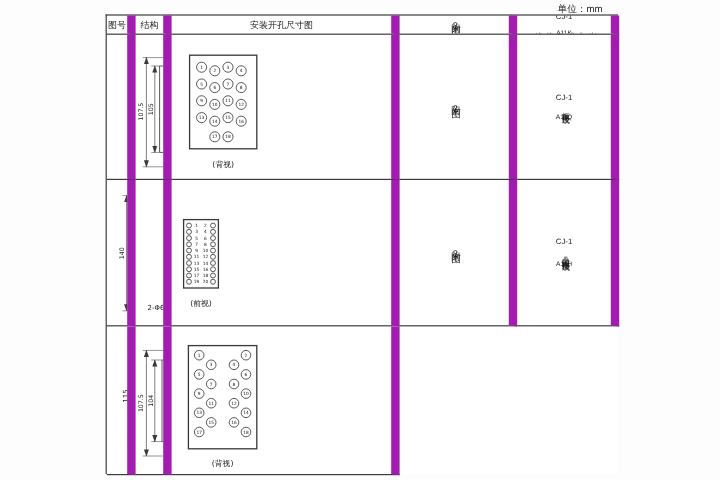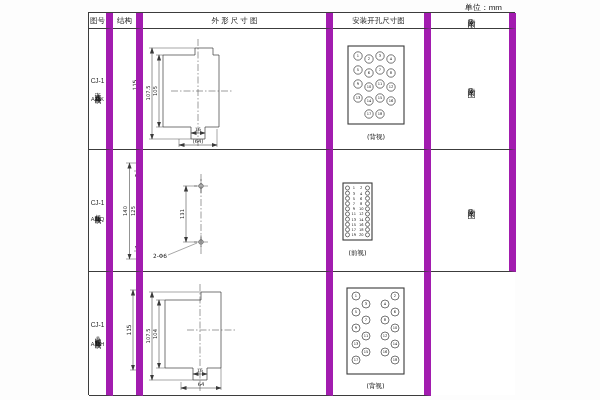--- a/index.html
+++ b/index.html
@@ -31,21 +31,20 @@
 </style>
 </head>
 <body>
 
 <div class="unit">单位：mm</div>
 
 <div class="tbl">
 
   <div class="c hd">图号</div>
   <div class="c hd">结构</div>
-  <div class="c hd">外 形 尺 寸 图</div>
   <div class="c hd">安装开孔尺寸图</div>
 
   <div class="c fig">附图3</div>
   <div class="c str">
     <span class="m">CJ-1</span>
     <span class="s">嵌入式后接线</span>
     <span class="cd">A11K</span>
   </div>
 
   <div class="c">

